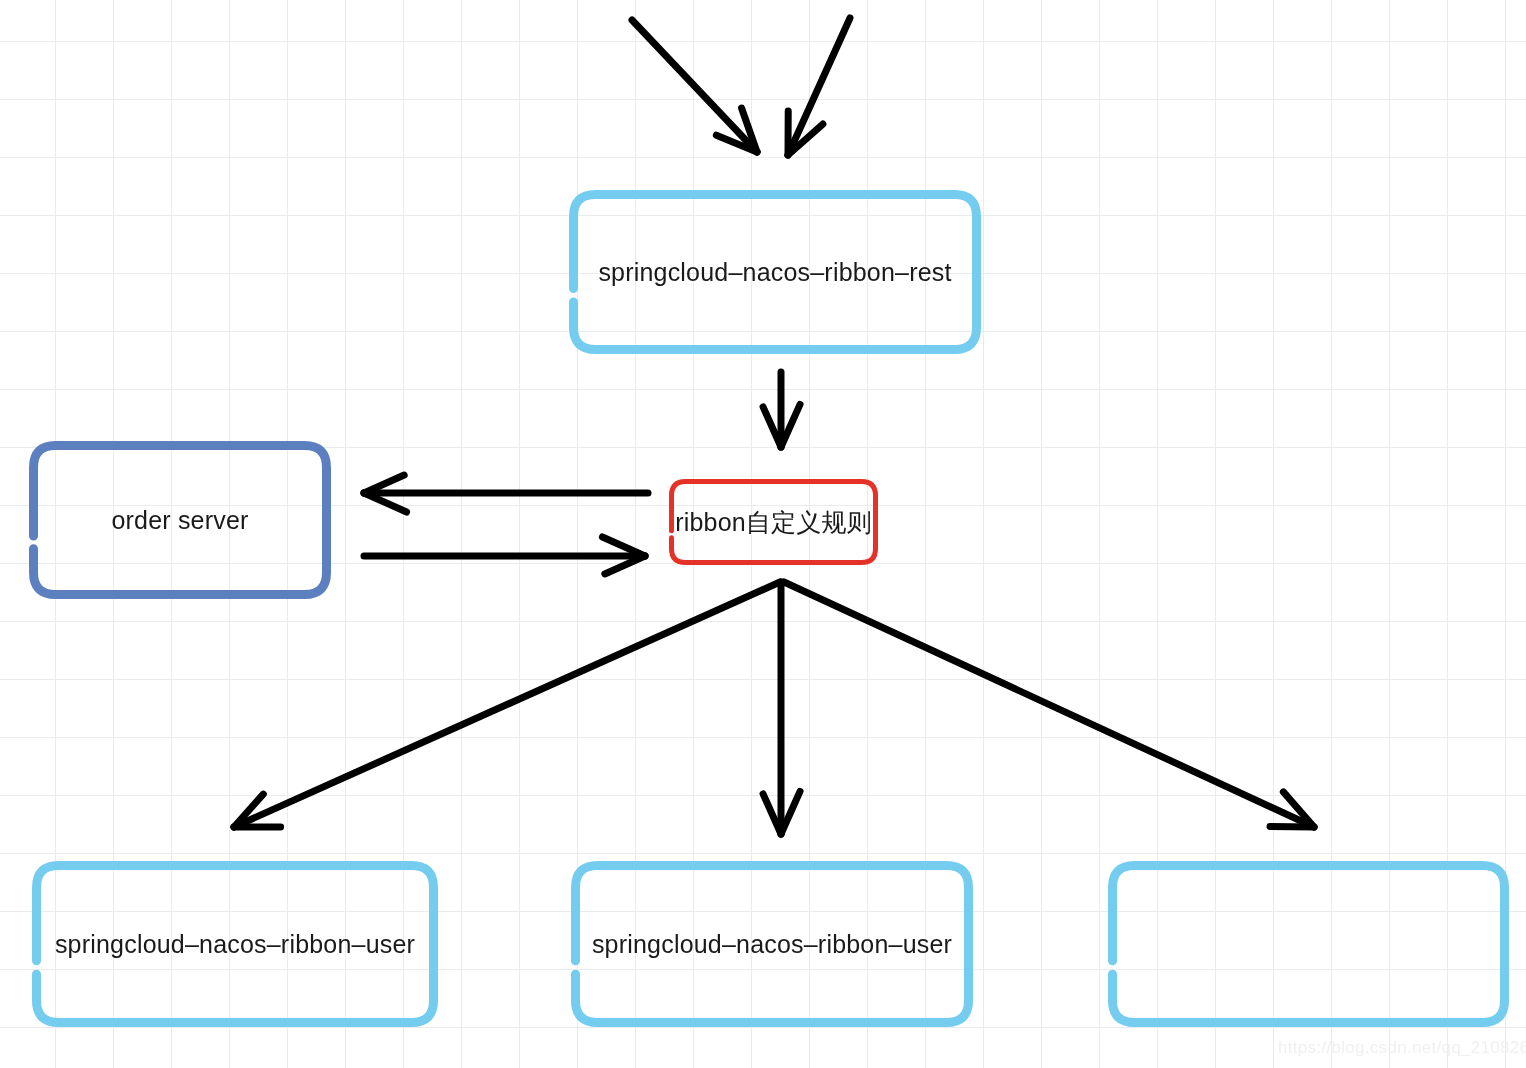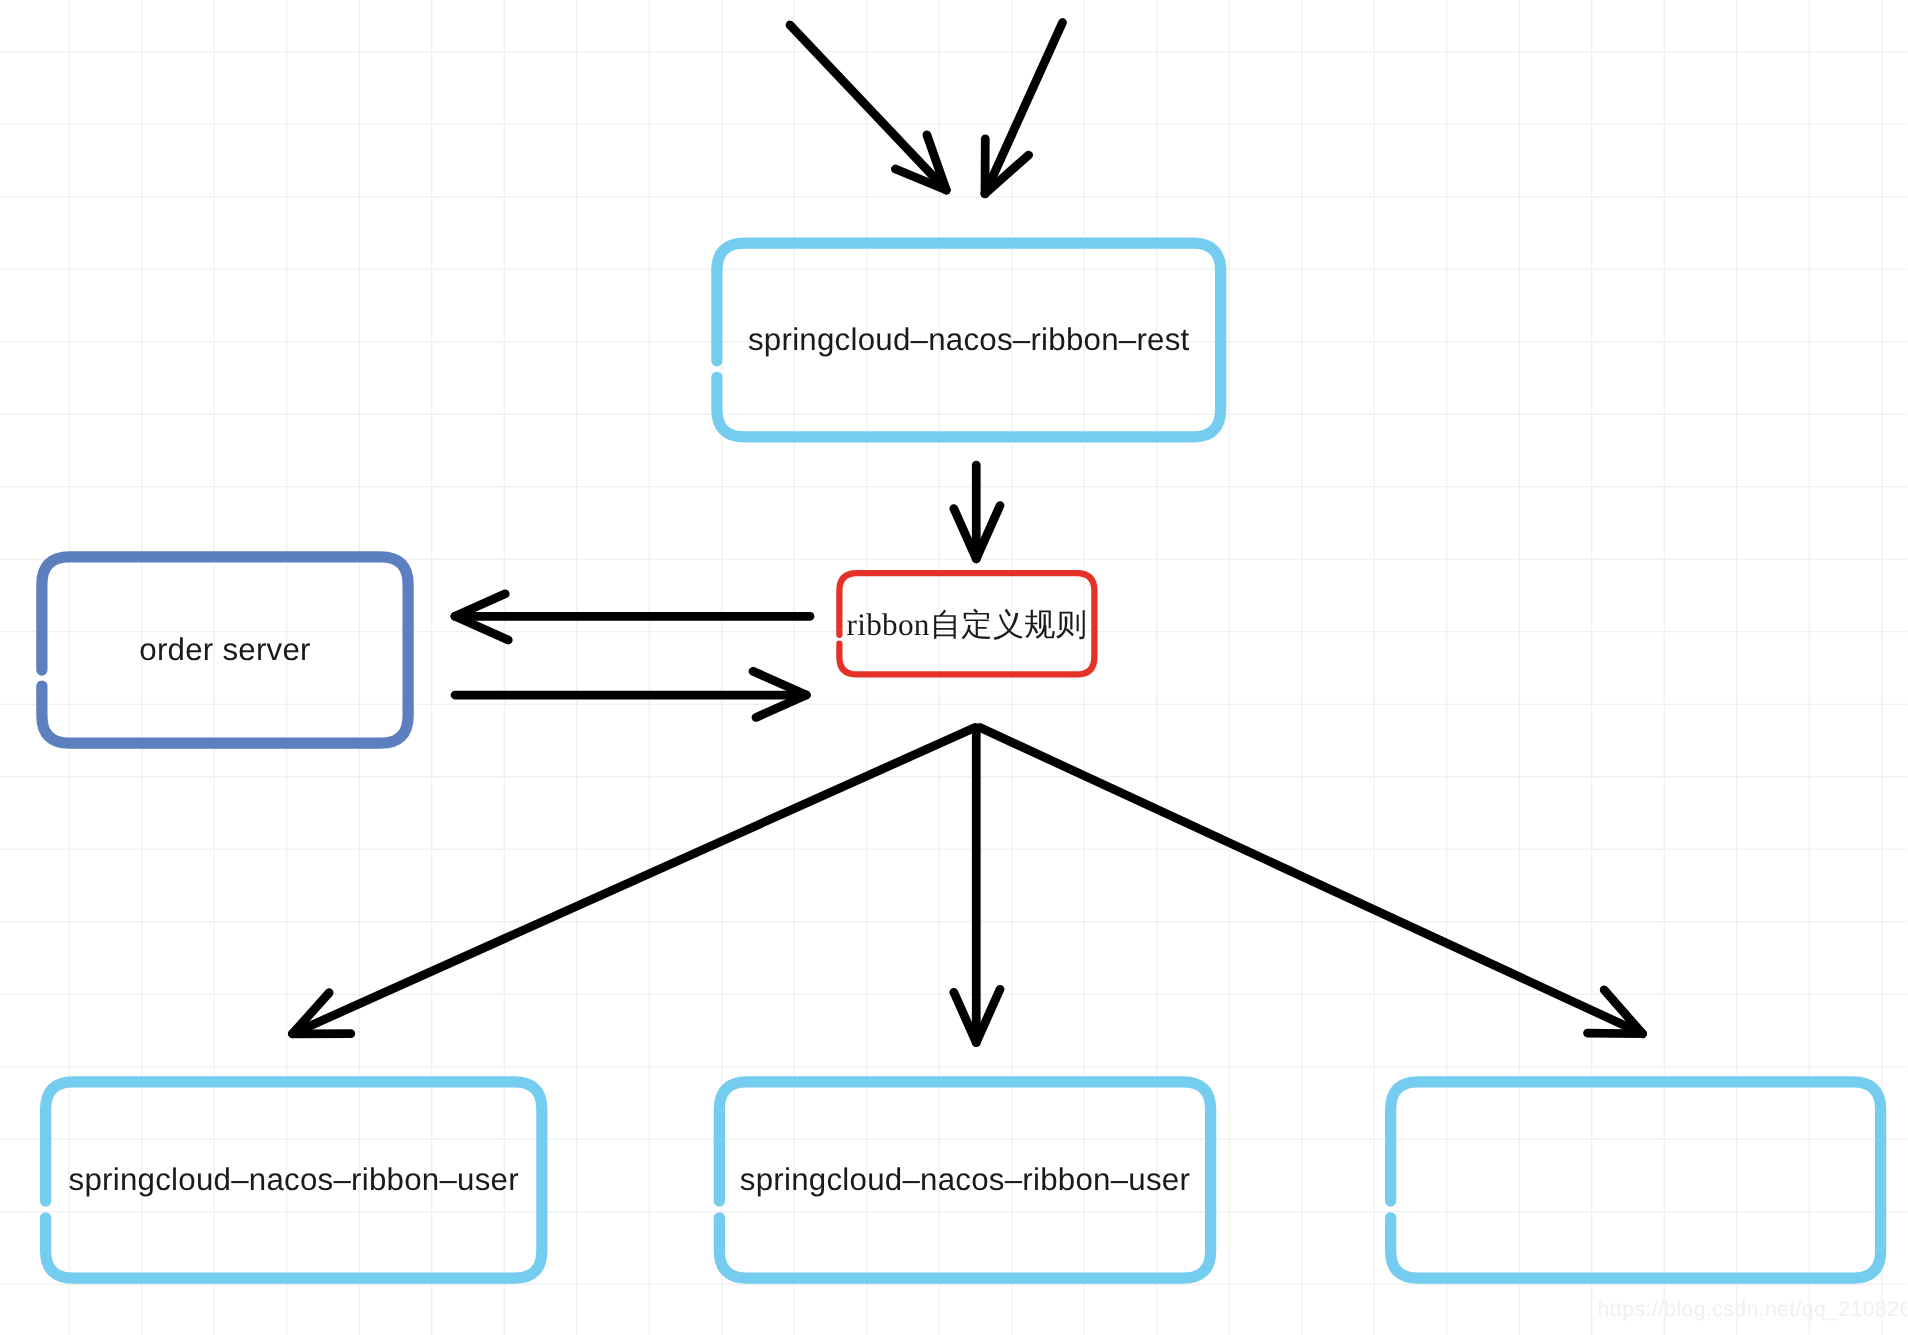--- a/index.html
+++ b/index.html
@@ -120,21 +120,21 @@
     <span class="node-label" style="font-size: 25px;">springcloud–nacos–ribbon–rest</span>
   </div>
 
   <div class="node" style="left: 28px; top: 440px; width: 304px; height: 160px;">
     <svg class="frame" viewBox="0 0 304 160">
         <path d="M 5.5 96 L 5.5 27.5 Q 5.5 5.5 27.5 5.5 L 276.5 5.5 Q 298.5 5.5 298.5 27.5 L 298.5 132.5 Q 298.5 154.5 276.5 154.5 L 27.5 154.5 Q 5.5 154.5 5.5 132.5 L 5.5 108.80000000000001" fill="none" stroke="#5B7FBF" stroke-width="9" stroke-linecap="round" stroke-linejoin="round"></path>
       </svg>
     <span class="node-label" style="font-size: 25px;">order server</span>
   </div>
 
-  <div class="node" style="left: 668px; top: 455px; width: 211px; height: 88px; font-family: Liberation Serif, serif;">
+  <div class="node" style="left: 668px; top: 478px; width: 211px; height: 88px;">
     <svg class="frame" viewBox="0 0 211 88">
         <path d="M 3.5 52.8 L 3.5 17.5 Q 3.5 3.5 17.5 3.5 L 193.5 3.5 Q 207.5 3.5 207.5 17.5 L 207.5 70.5 Q 207.5 84.5 193.5 84.5 L 17.5 84.5 Q 3.5 84.5 3.5 70.5 L 3.5 59.84" fill="none" stroke="#E53228" stroke-width="5" stroke-linecap="round" stroke-linejoin="round"></path>
       </svg>
     <span class="node-label" style="font-size: 25px;">ribbon自定义规则</span>
   </div>
 
   <div class="node" style="left: 31px; top: 860px; width: 408px; height: 168px;">
     <svg class="frame" viewBox="0 0 408 168">
         <path d="M 5.5 100.8 L 5.5 27.5 Q 5.5 5.5 27.5 5.5 L 380.5 5.5 Q 402.5 5.5 402.5 27.5 L 402.5 140.5 Q 402.5 162.5 380.5 162.5 L 27.5 162.5 Q 5.5 162.5 5.5 140.5 L 5.5 114.24000000000001" fill="none" stroke="#74CCEF" stroke-width="9" stroke-linecap="round" stroke-linejoin="round"></path>
       </svg>

